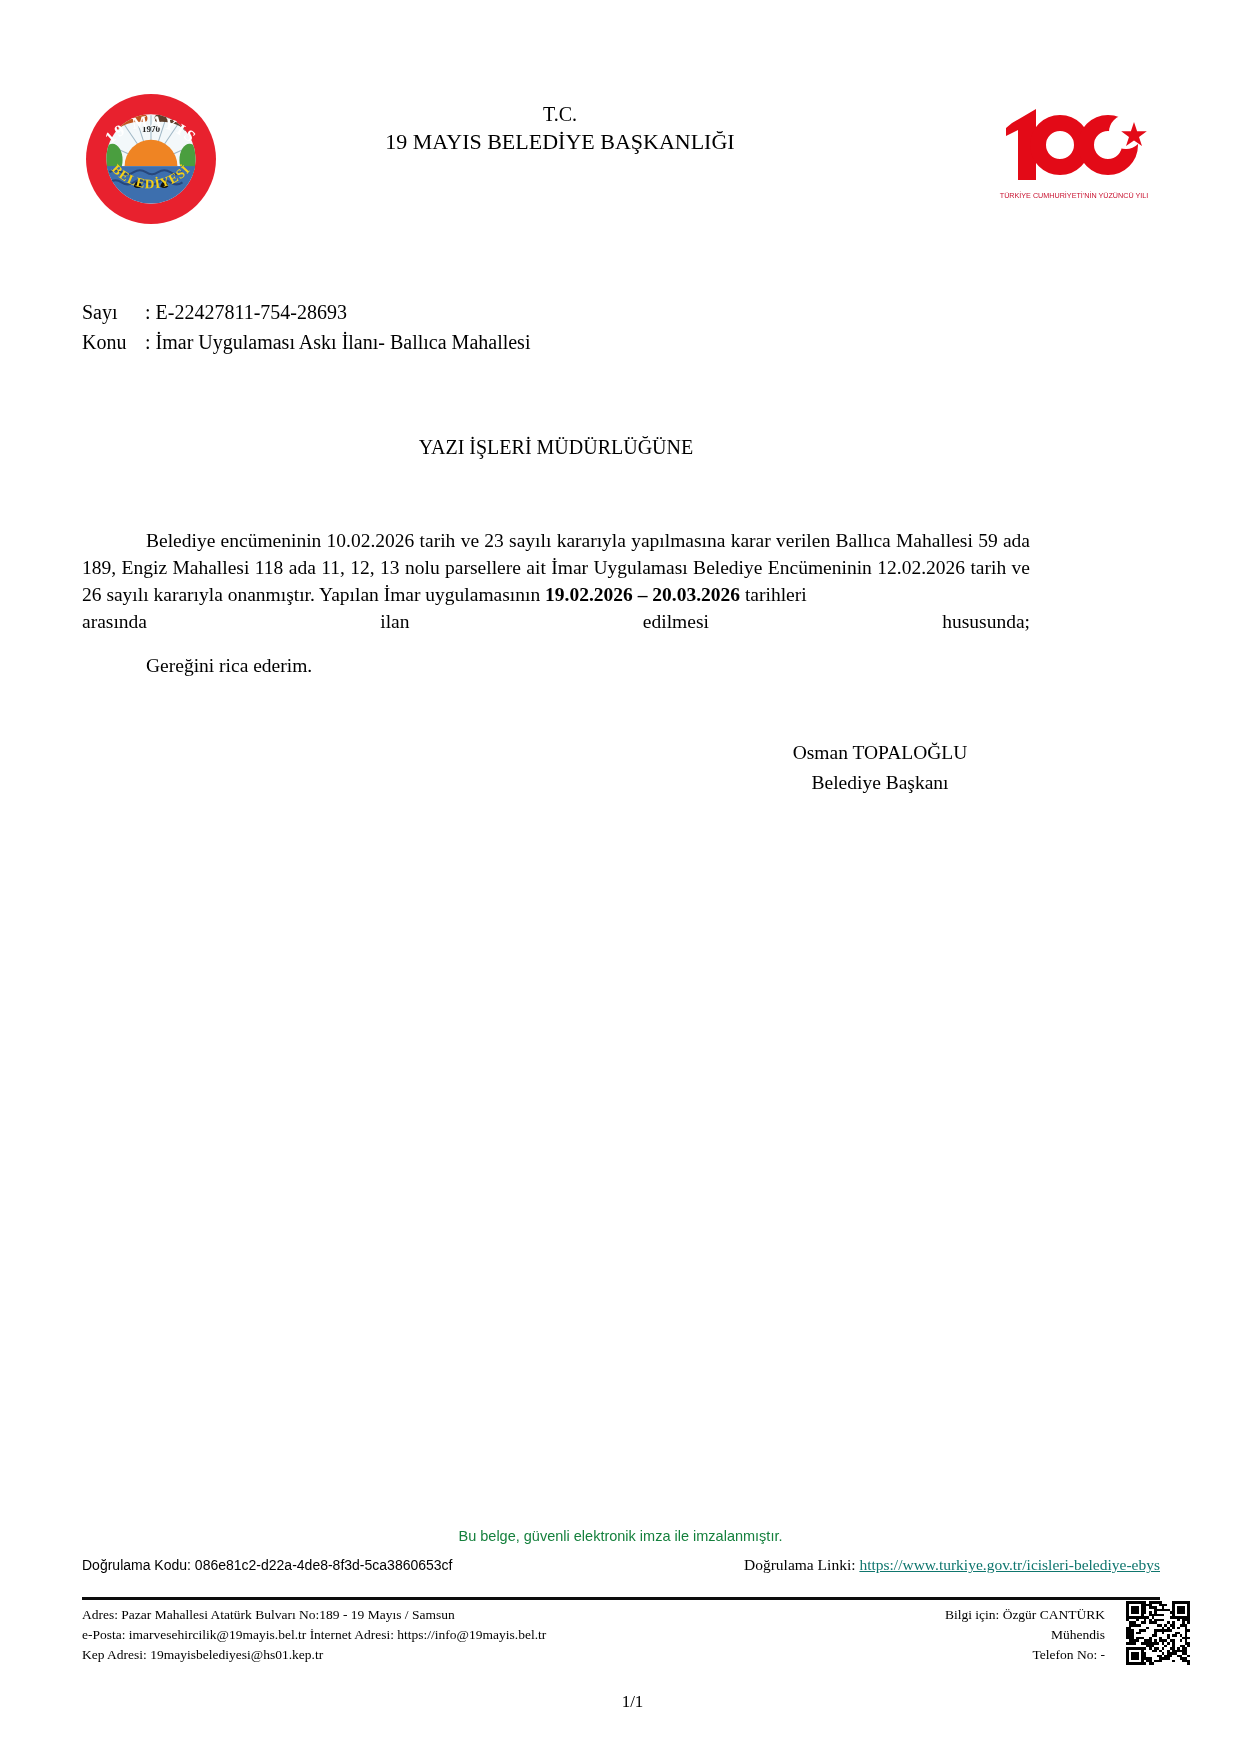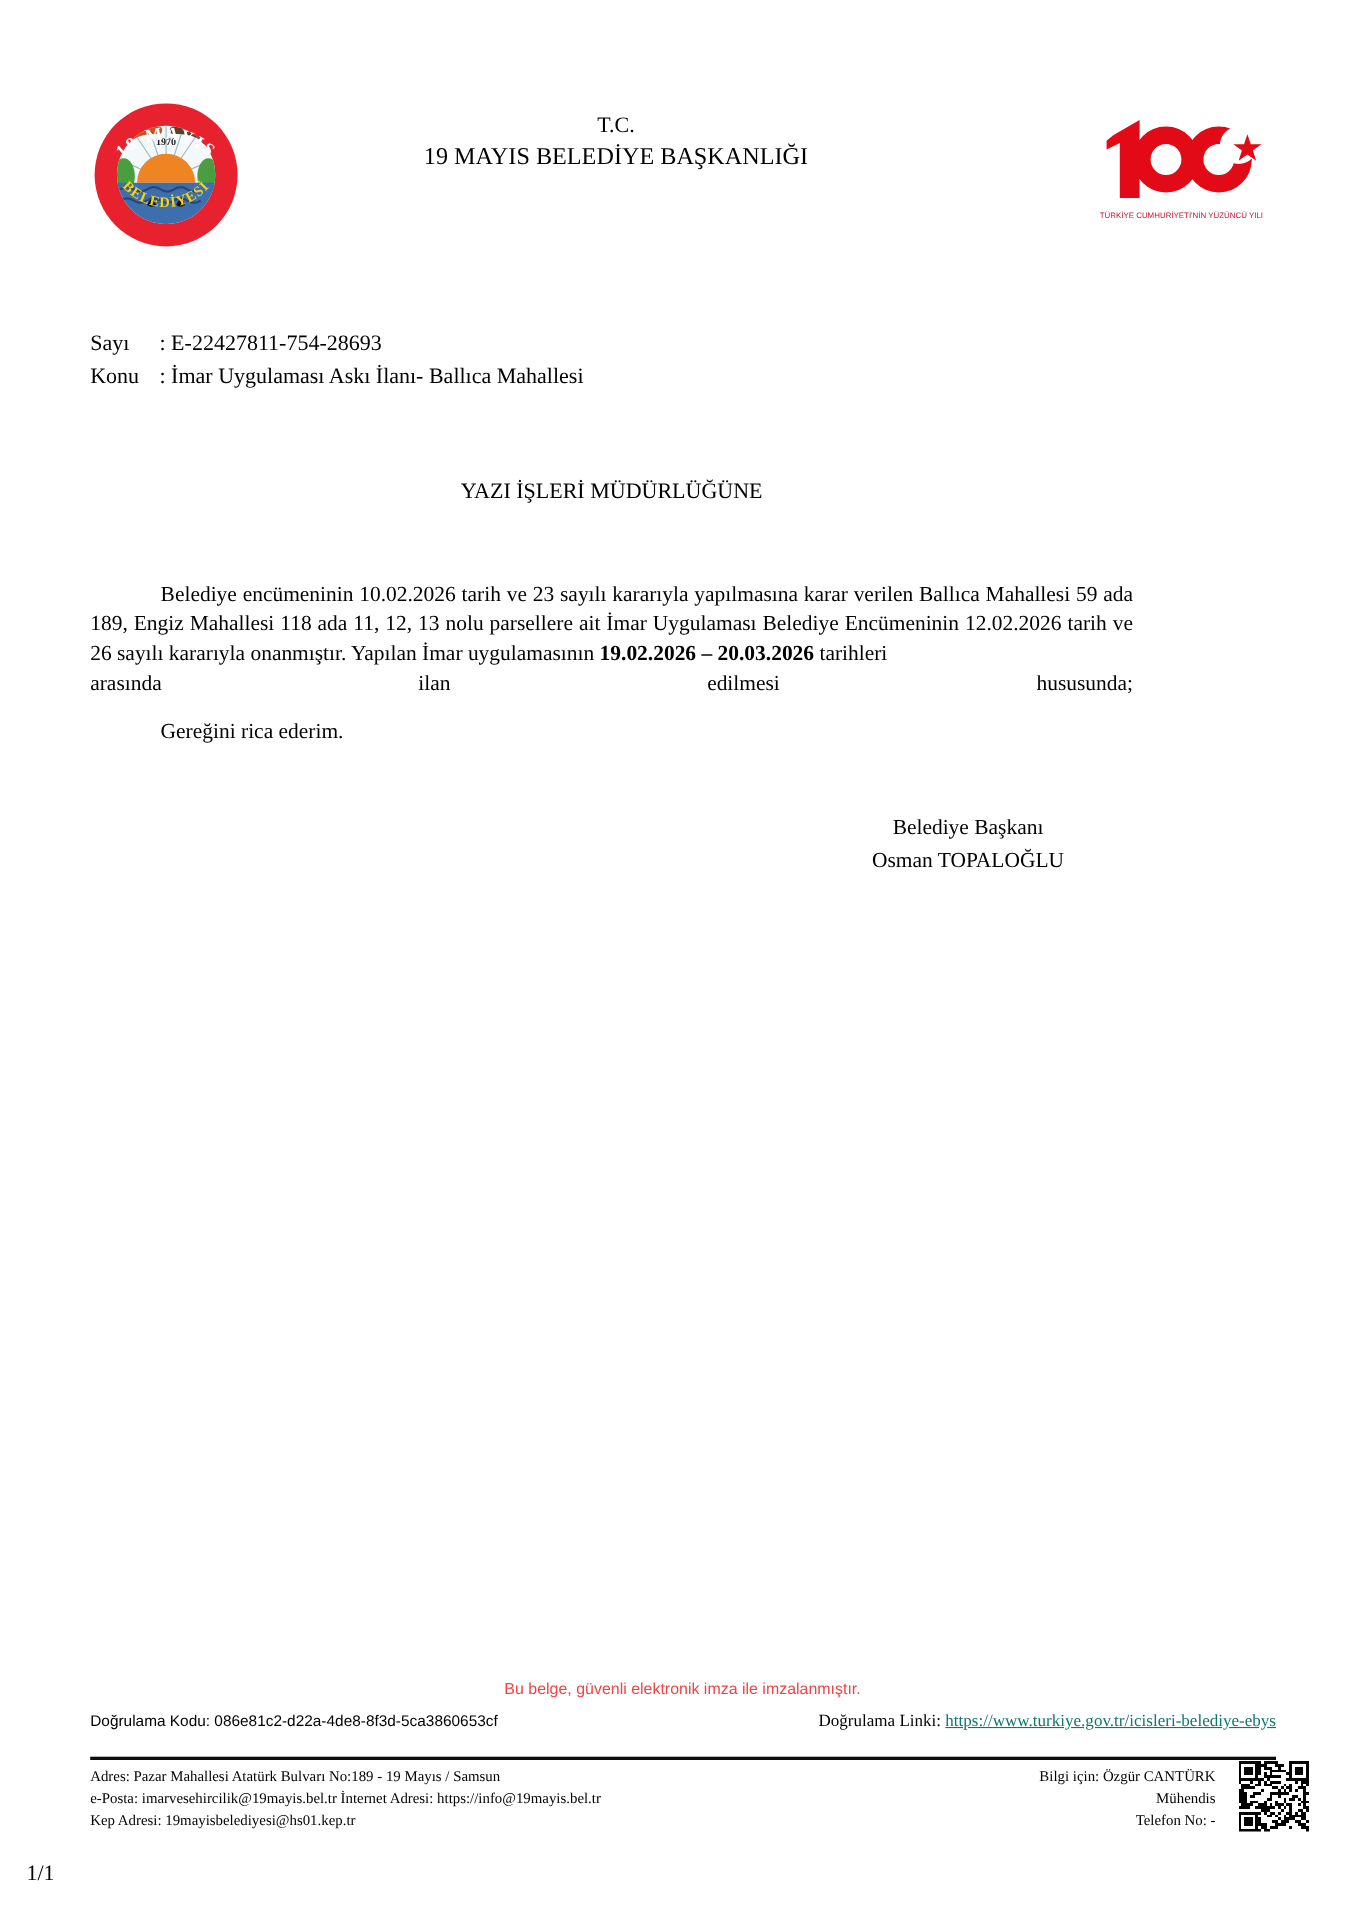--- a/index.html
+++ b/index.html
@@ -33,21 +33,21 @@
   .esign-notice { position:absolute; left:0; top:1528px; width:100%; text-align:center;
                   font-family:"Liberation Sans", sans-serif; font-size:14.5px; }
   .verify-row { position:absolute; left:82px; top:1556px; width:1078px; display:flex; justify-content:space-between; align-items:baseline; }
   .verify-code { font-family:"Liberation Sans", sans-serif; font-size:14px; }
   .verify-link-wrap { font-size:15.5px; }
   .verify-link { text-decoration:underline; }
   .footer-rule { position:absolute; left:82px; top:1597px; width:1078px; border-top:3px solid #0c0c0c; }
   .address-block { position:absolute; left:82px; top:1605px; width:640px; font-size:13.5px; line-height:20px; }
   .contact-block { position:absolute; right:136px; top:1605px; width:360px; text-align:right; font-size:13.5px; line-height:20px; }
   .qr { position:absolute; left:1126px; top:1601px; width:64px; height:64px; }
-  .page-number { position:absolute; left:0; top:1692px; width:100%; text-align:left; font-size:20px;padding-left:24px; }
+  .page-number { position:absolute; left:0; top:1692px; width:100%; text-align:center; font-size:17px;padding-left:24px; }
 </style>
 </head>
 <body>
 
 <div class="page">
 
   <div class="muni-logo">
     <svg viewBox="0 0 130 130" width="132" height="132">
       <defs>
         <clipPath id="innerClip">
@@ -125,25 +125,25 @@
     <div class="spread-line">
       <span>arasında</span>
       <span>ilan</span>
       <span>edilmesi</span>
       <span>hususunda;</span>
     </div>
     <p class="closing">Gereğini rica ederim.</p>
   </div>
 
   <div class="signature">
+    <div>Osman TOPALOĞLU</div>
     <div>Belediye Başkanı</div>
-    <div>Osman TOPALOĞLU</div>
-  </div>
-
-  <div class="esign-notice" style="color:#ef4444;">Bu belge, güvenli elektronik imza ile imzalanmıştır.</div>
+  </div>
+
+  <div class="esign-notice" style="color:#15803d;">Bu belge, güvenli elektronik imza ile imzalanmıştır.</div>
 
   <div class="verify-row">
     <div class="verify-code">
       <span>Doğrulama Kodu: </span><span>086e81c2-d22a-4de8-8f3d-5ca3860653cf</span>
     </div>
     <div class="verify-link-wrap">
       <span>Doğrulama Linki: </span><a href="#" class="verify-link" style="color:#0f766e;">https://www.turkiye.gov.tr/icisleri-belediye-ebys</a>
     </div>
   </div>
 

